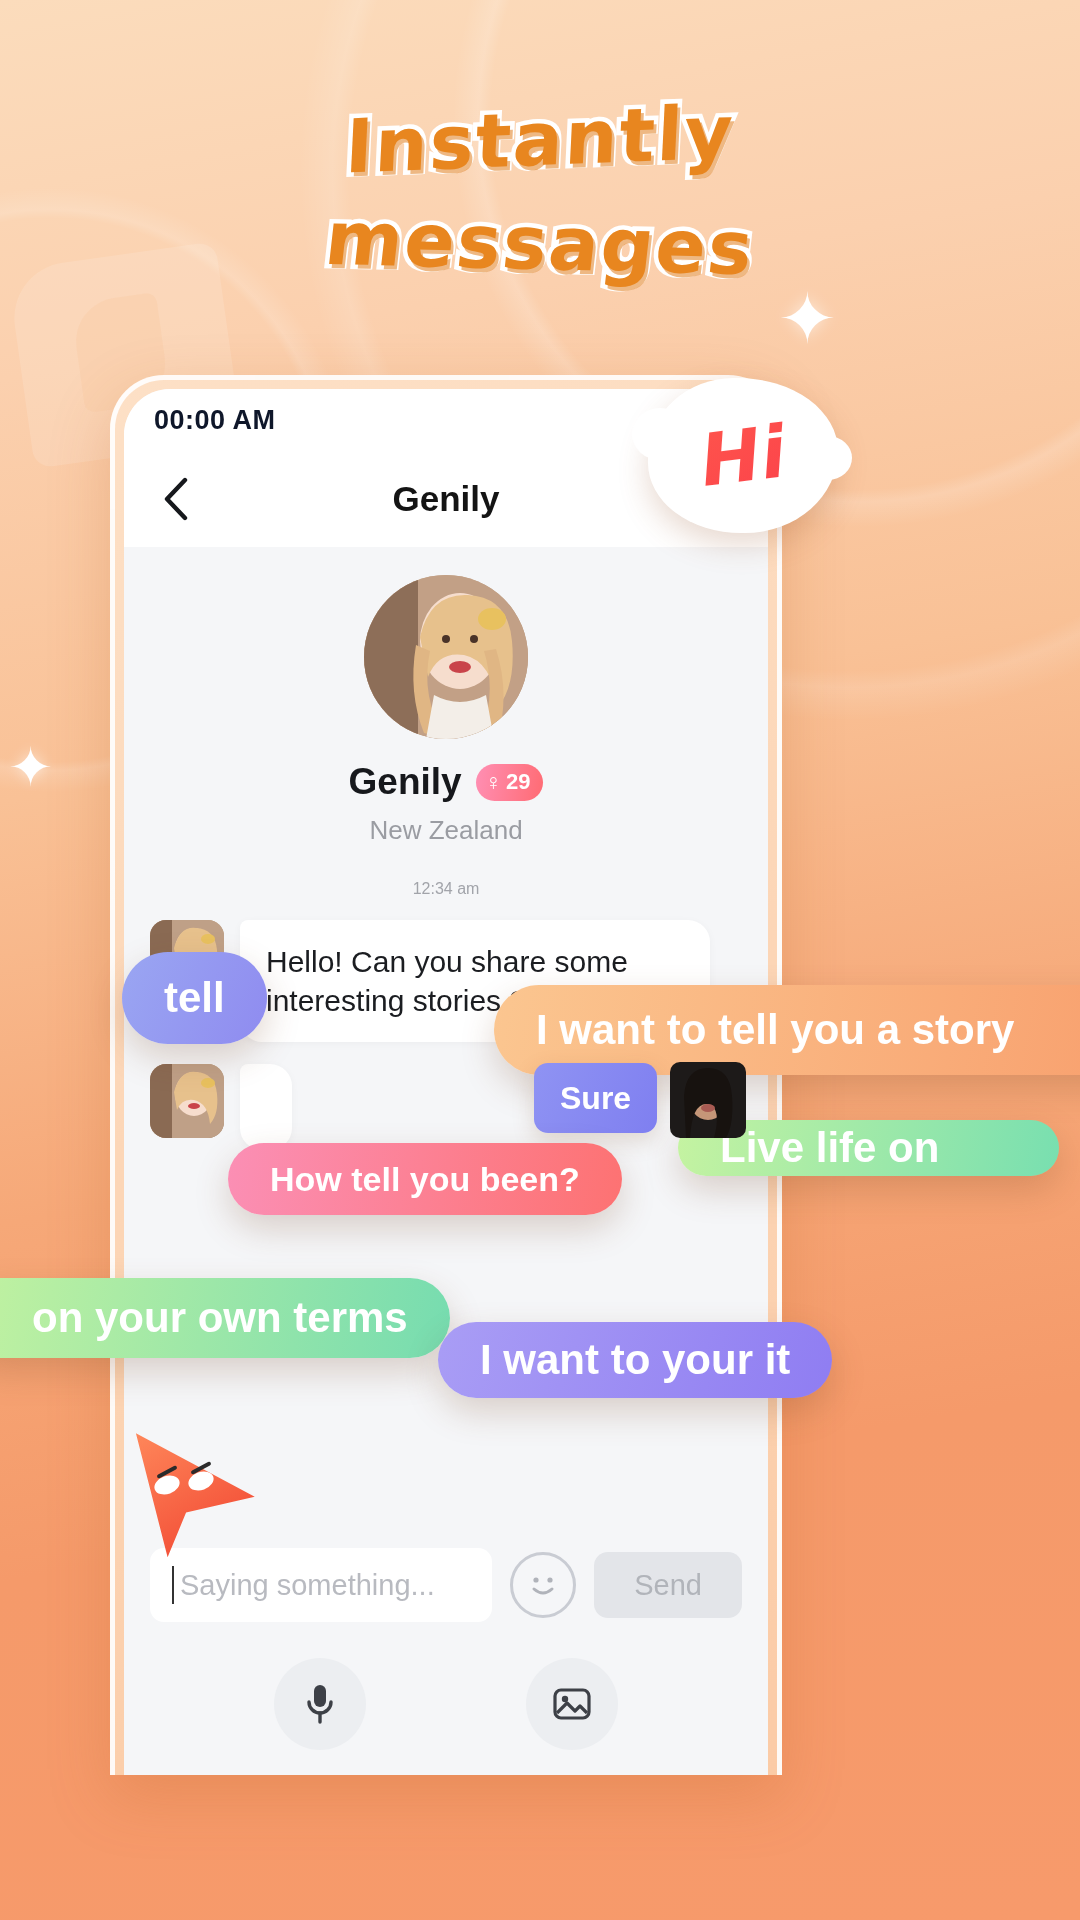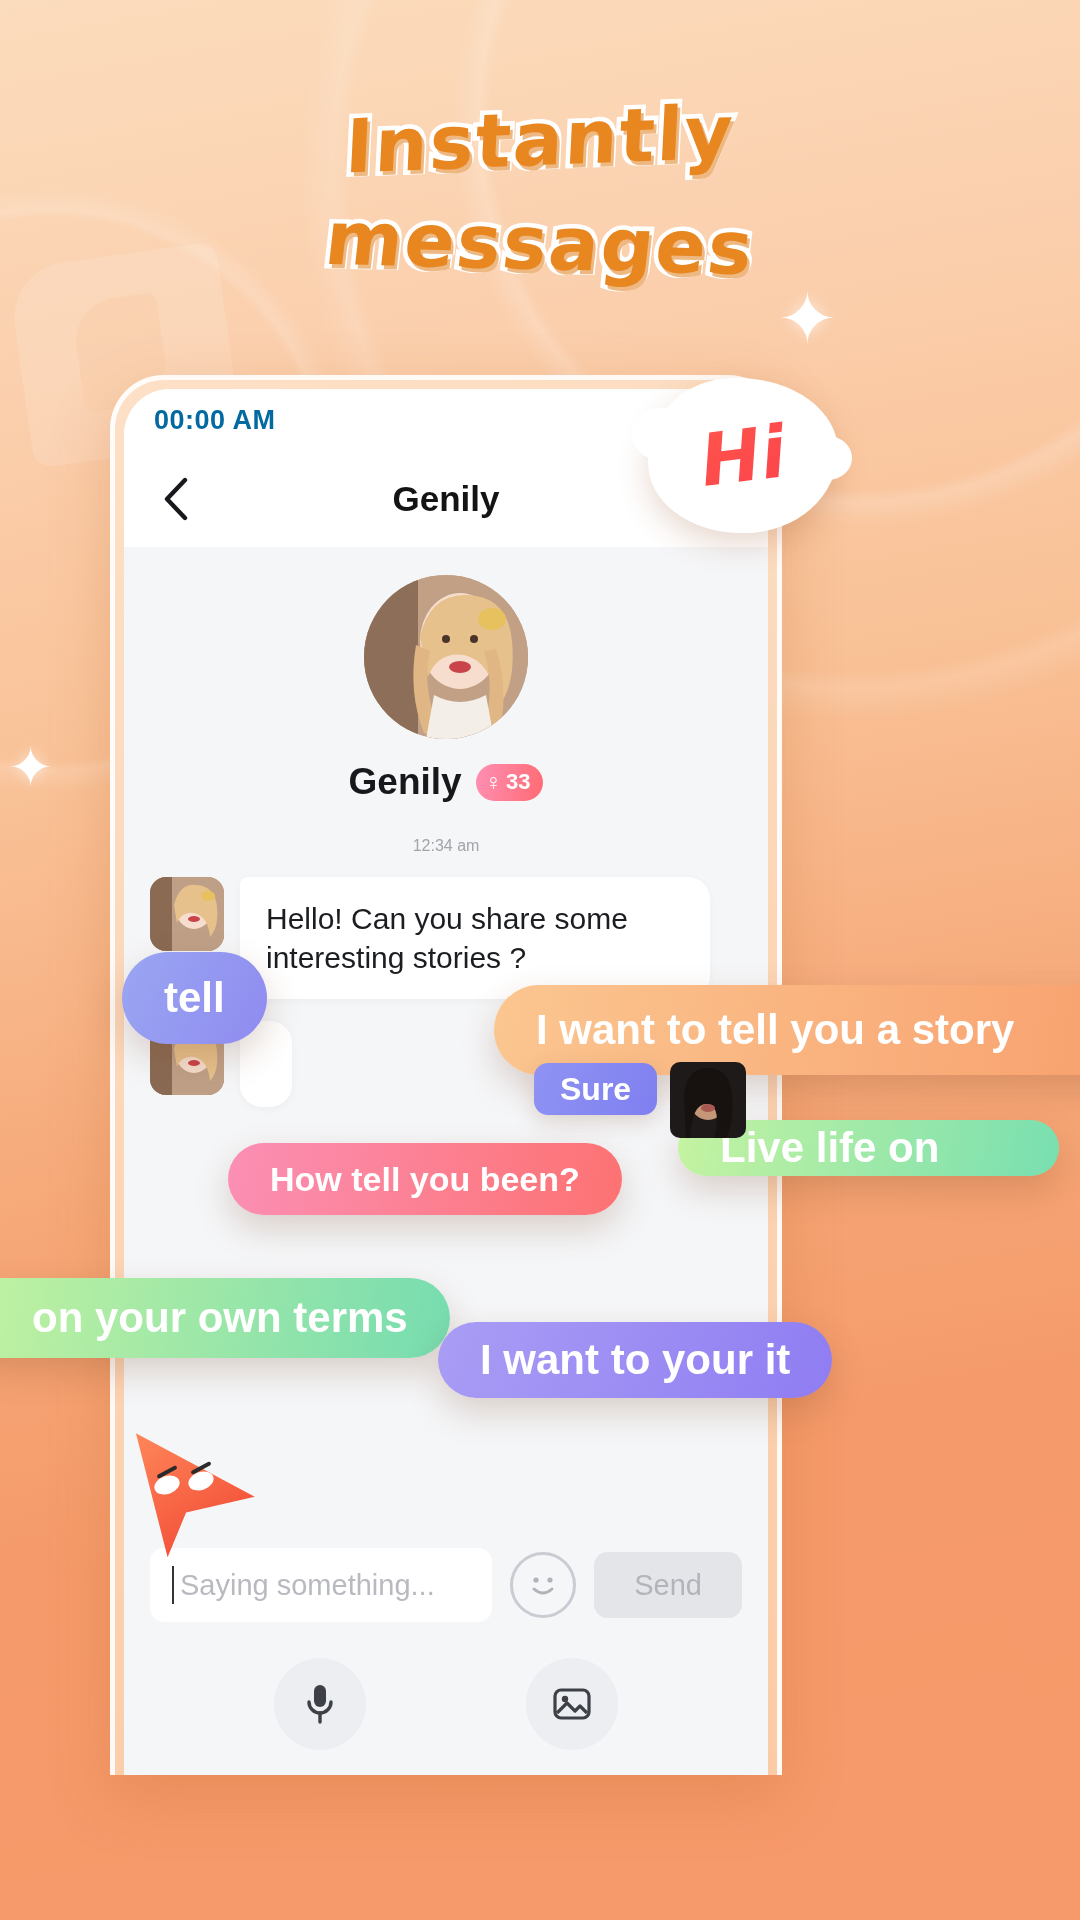--- a/index.html
+++ b/index.html
@@ -45,21 +45,21 @@
       background:linear-gradient(160deg,#fde0c6,#fbcba6);
       border-radius:54px 54px 0 0; border:5px solid rgba(255,255,255,.9);
       border-bottom:none; padding:9px 9px 0 9px; z-index:5;
       box-shadow:0 22px 60px rgba(190,100,40,.25);
   }
   .screen { width:100%; height:100%; background:#f5f6f8;
       border-radius:46px 46px 0 0; overflow:hidden; position:relative; }
 
   .statusbar { height:62px; background:#fff; display:flex; align-items:center;
       justify-content:space-between; padding:0 34px 0 30px; }
-  .sb-time { font-size:27px; font-weight:bold; color:#0369a1; letter-spacing:.5px; }
+  .sb-time { font-size:27px; font-weight:bold; color:#0f172a; letter-spacing:.5px; }
   .sb-icons { display:flex; align-items:center; gap:9px; }
 
   .navbar { height:96px; background:#fff; display:flex; align-items:center;
       padding:0 28px; position:relative; }
   .nav-back { width:48px; height:48px; display:flex; align-items:center; justify-content:center; }
   .nav-title { position:absolute; left:0; right:0; text-align:center;
       font-size:35px; font-weight:bold; color:#141414; }
 
   .chatarea { position:absolute; top:158px; left:0; right:0; bottom:0;
       background:#f5f6f8; }
@@ -103,21 +103,21 @@
   .circle-btn { width:92px; height:92px; border-radius:50%; background:#eceef1;
       display:flex; align-items:center; justify-content:center; }
 
   
   .fb { position:absolute; display:flex; align-items:center; justify-content:center;
        color:#fff; font-size:42px; font-weight:bold; border-radius:200px;
        padding:0 42px; white-space:nowrap; z-index:12;
        box-shadow:0 14px 34px rgba(120,70,35,.22); }
   .fb-hello  { left:122px; top:952px;  height:92px; background:linear-gradient(115deg,#9aa6f2,#8f8bf0); border-radius:200px; }
   .fb-tell   { left:494px; top:985px;  height:90px; background:linear-gradient(100deg,#fbc690,#f89f6d); border-radius:200px; padding-right:140px; }
-  .fb-sure   { left:534px; top:1063px; height:52px; background:linear-gradient(115deg,#8f93f3,#7f7ff0);
+  .fb-sure   { left:534px; top:1063px; height:70px; background:linear-gradient(115deg,#8f93f3,#7f7ff0);
                font-size:32px; border-radius:14px; padding:0 26px; box-shadow:0 8px 22px rgba(120,70,35,.18); }
   .fb-how    { left:228px; top:1143px; height:72px; background:linear-gradient(100deg,#fb8fb5,#fd7272);
                font-size:34px; border-radius:200px; }
   .fb-live   { left:678px; top:1120px; height:56px; background:linear-gradient(100deg,#c5f3a1,#78dfb0);
                border-radius:200px; padding-right:120px; }
   .fb-terms  { left:-38px; top:1278px; height:80px; background:linear-gradient(100deg,#c3f2a0,#76dcb0);
                border-radius:200px; padding-left:70px; }
   .fb-watch  { left:438px; top:1322px; height:76px; background:linear-gradient(110deg,#a99df5,#8f7df2);
                border-radius:200px; }
 
@@ -207,23 +207,24 @@
             <circle cx="82" cy="64" r="4" fill="#4a3328"></circle>
             <circle cx="110" cy="64" r="4" fill="#4a3328"></circle>
             <ellipse cx="128" cy="44" rx="14" ry="11" fill="#e8c15f"></ellipse>
             <path d="M70 120 q26 14 52 0 l8 44 H62 Z" fill="#f3eee8"></path>
           </svg>
         </div>
         <div class="name-row">
           <span class="pname">Genily</span>
           <span class="gbadge">
             <span class="vg">♀</span>
-            <span>33</span>
+            <span>29</span>
           </span>
         </div>
+        <div class="ploc">New Zealand</div>
       </div>
 
       <div class="ctime">12:34 am</div>
 
       <div class="msg-row">
         <div class="av-sm">
           <svg width="74" height="74" viewBox="0 0 74 74">
             <rect width="74" height="74" fill="#bfa087"></rect>
             <rect width="22" height="74" fill="#8a6a53"></rect>
             <ellipse cx="44" cy="30" rx="19" ry="22" fill="#f6ddcd"></ellipse>

